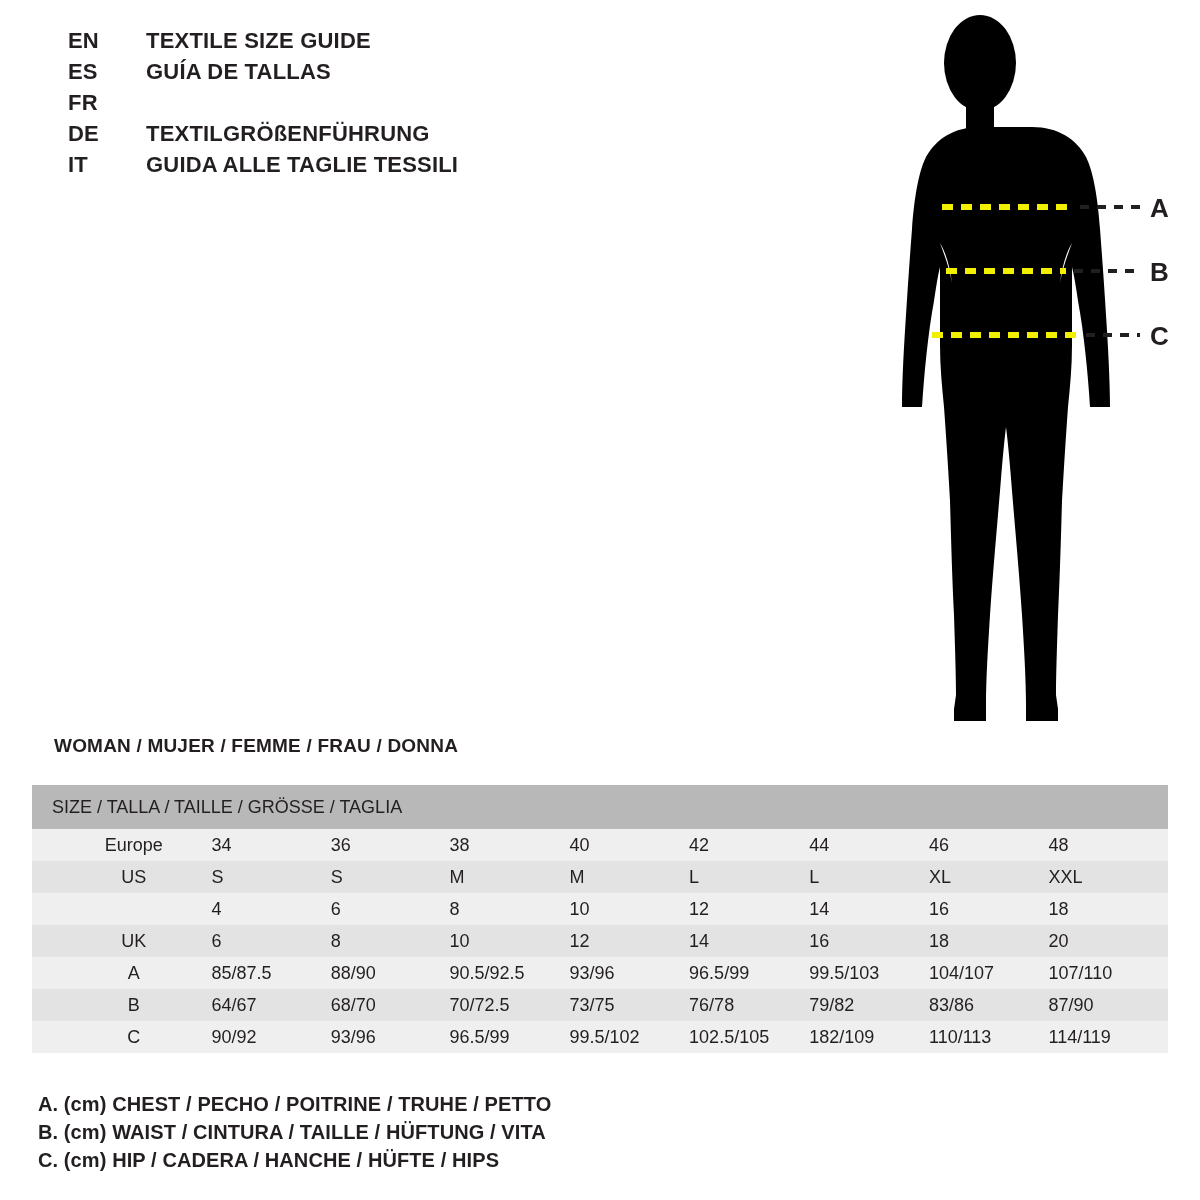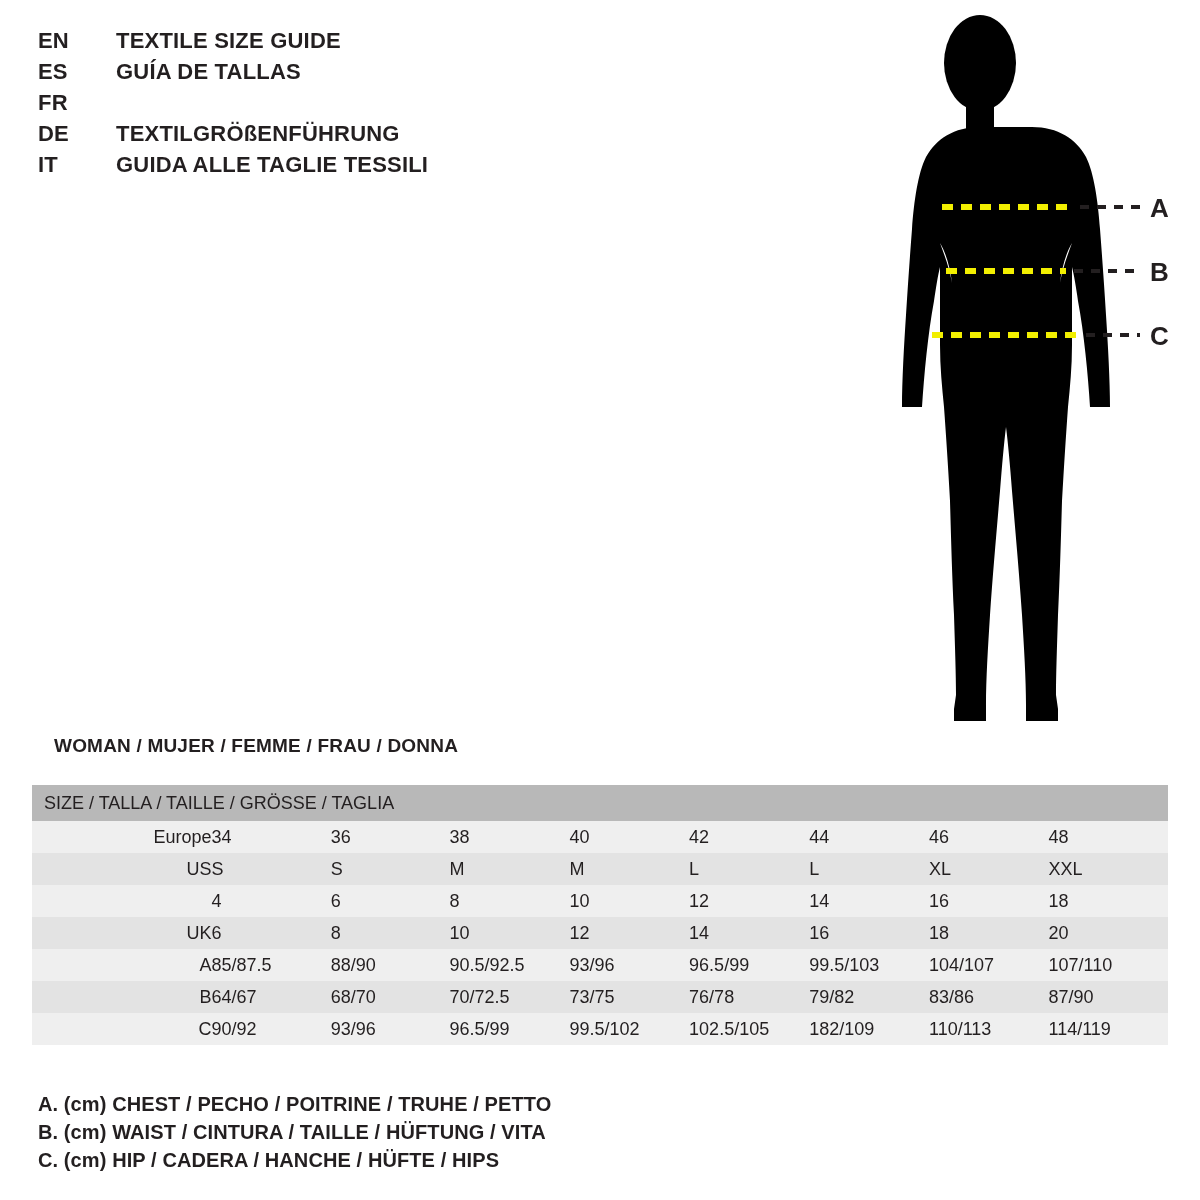--- a/index.html
+++ b/index.html
@@ -28,20 +28,21 @@
     align-items: baseline;
     height: 31px;
     font-size: 22px;
     font-weight: bold;
     letter-spacing: 0.2px;
     color: #231f20;
   }
   .title-lang {
     width: 78px;
     flex: 0 0 78px;
+    margin-left: 30px;
   }
   .title-text {
     flex: 1 1 auto;
   }
 
   
   .figure-wrap {
     position: absolute;
     left: 850px;
     top: 15px;
@@ -77,28 +78,28 @@
     height: 32px;
     line-height: 32px;
     font-weight: normal;
     color: #231f20;
   }
   .size-table .hdr-row th {
     background: #b8b8b8;
     text-align: left;
     font-size: 18px;
     font-weight: normal;
-    padding-left: 12px;
-    height: 36px;
+    padding-left: 20px;
+    height: 44px;
     line-height: 30px;
   }
   .size-table tbody tr.odd td { background: #efefef; }
   .size-table tbody tr.even td { background: #e3e3e3; }
   .size-table td.label {
-    text-align: right;
+    text-align: center;
     padding-left: 24px;
     width: 160px;
   }
   .size-table td.val {
     text-align: left;
     width: 122px;
   }
 
   
   .footnotes {

